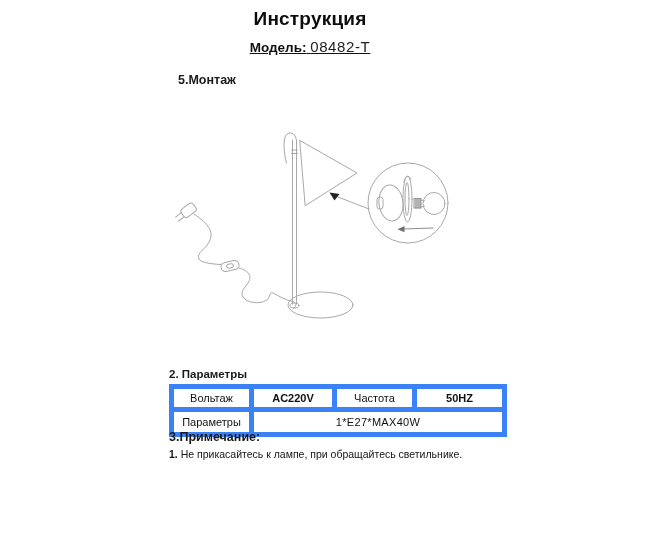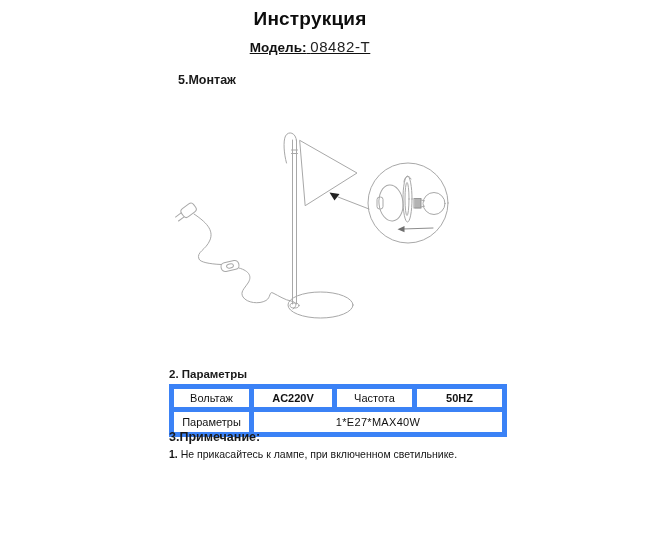--- a/index.html
+++ b/index.html
@@ -140,16 +140,16 @@
       <tr class="r2">
         <td class="big-label">Параметры</td>
         <td class="merged" colspan="3">1*E27*MAX40W</td>
       </tr>
     </tbody>
   </table>
 
   <div class="h-notes">3.Примечание:</div>
 
   <div class="notes">
-    <p><span class="num">1.</span> <span>Не прикасайтесь к лампе, при включенном светильнике.</span></p>
+    <p><span class="num">1.</span> <span>Не прикасайтесь к лампе, при обращайтесь светильнике.</span></p>
   </div>
 
 </div>
 
 </body></html>

